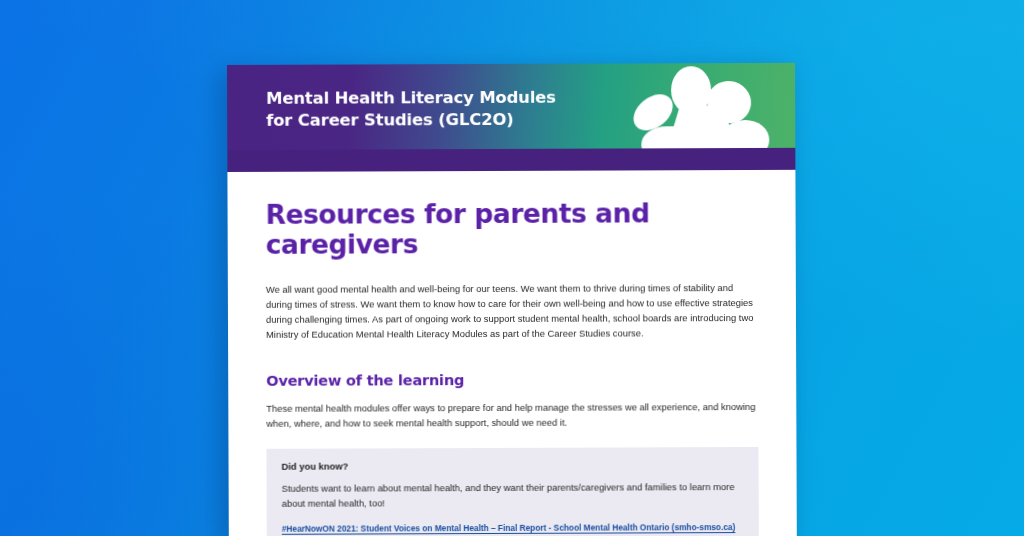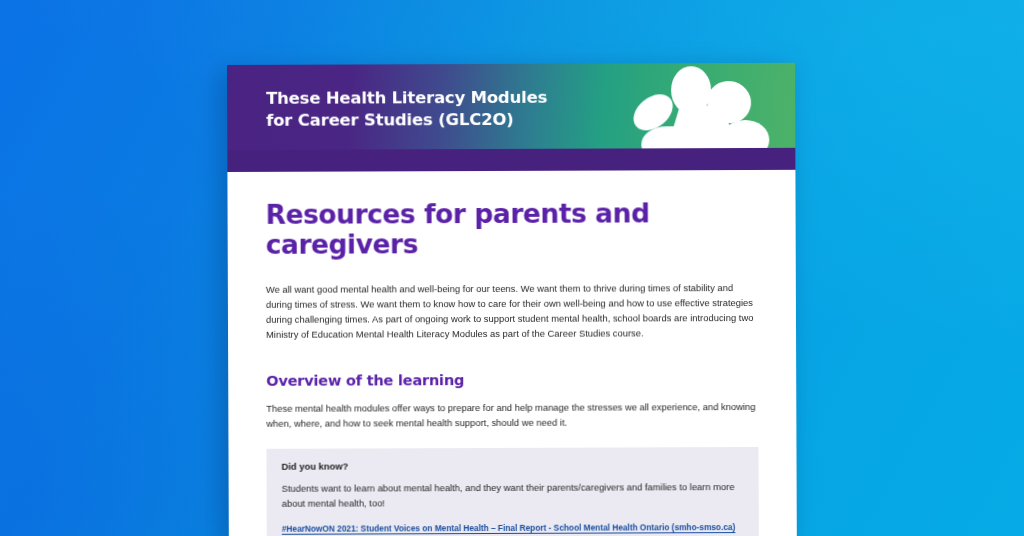--- a/index.html
+++ b/index.html
@@ -171,21 +171,21 @@
 
 <div id="stage">
 
   <div class="backdrop"></div>
   <div class="backdrop-sheen"></div>
 
   <div class="doc-wrap">
     <div class="doc">
 
       <div class="doc-header">
-        <h1 class="header-title">These Health Literacy Modules
+        <h1 class="header-title">Mental Health Literacy Modules
 for Career Studies (GLC2O)</h1>
 
         <div class="brand-mark">
           <svg viewBox="0 0 150 96" xmlns="http://www.w3.org/2000/svg" aria-hidden="true">
             <g fill="#ffffff">
               <ellipse cx="70" cy="26" rx="20" ry="24"></ellipse>
               <ellipse cx="108" cy="38" rx="22" ry="21" transform="rotate(18 108 38)"></ellipse>
               <ellipse cx="32" cy="48" rx="22" ry="15" transform="rotate(-38 32 48)"></ellipse>
               <ellipse cx="124" cy="76" rx="24" ry="20"></ellipse>
               <ellipse cx="46" cy="80" rx="26" ry="18"></ellipse>

